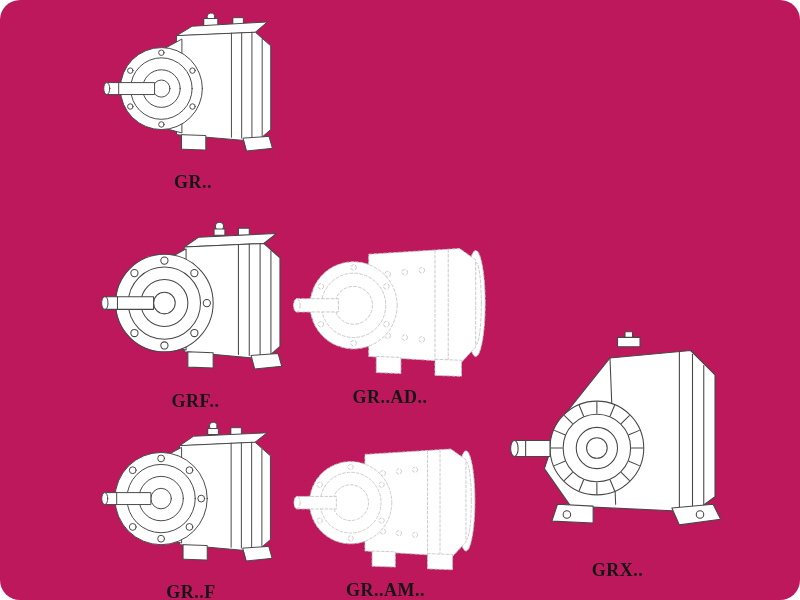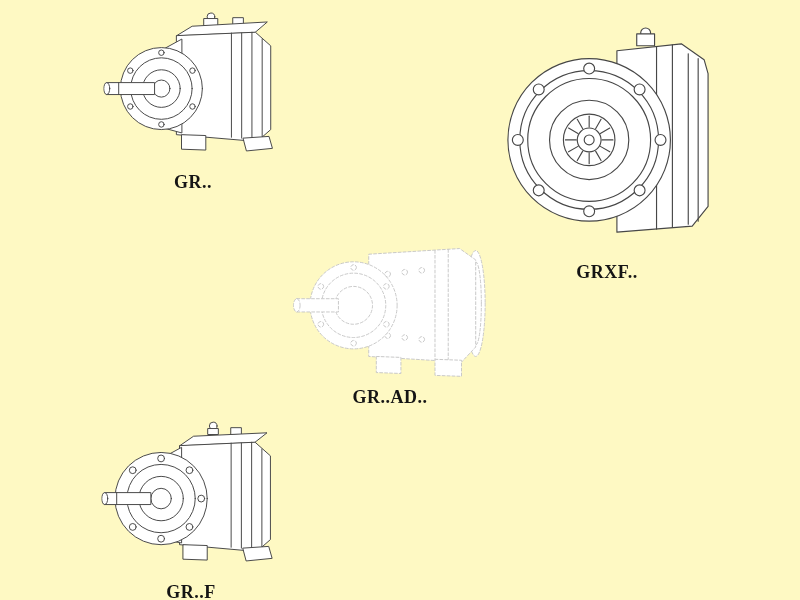--- a/index.html
+++ b/index.html
@@ -1,21 +1,22 @@
 <!DOCTYPE html>
 <html><head>
 <meta charset="utf-8">
 <style>
   html,body{margin:0;padding:0;background:#ffffff;}
   #canvas{
     position:relative;
     width:800px;height:600px;
-    background:#fef9c3;
+    background:#be185d;
     overflow:hidden;
     font-family:"Liberation Serif",serif;
+    border-radius:20px;
   }
   .cell{
     position:absolute;
     display:flex;
     flex-direction:column;
     align-items:center;
     margin:0;
     color:#474747;           
   }
   .cell.ghost{ color:#c6c6c6;justify-content:center; }   
@@ -214,43 +215,59 @@
   <figure class="cell" style="left:98px;top:10px;width:190px">
     <div class="drawing">
       <svg width="180" height="158" viewBox="0 0 210 185" preserveAspectRatio="xMidYMid meet">
           <use href="#sym-gear-side"></use>
         </svg>
     </div>
     <figcaption class="label">GR..</figcaption>
   </figure>
 
 
-  <figure class="cell" style="left:497px;top:6px;width:220px">
-    <div class="drawing">
-      <svg width="218" height="252" viewBox="0 0 220 214" preserveAspectRatio="xMidYMid meet">
-          <use href="#sym-flange-front"></use>
-        </svg>
-    </div>
-    <figcaption class="label">GRXF..</figcaption>
-  </figure>
-
+
+  <figure class="cell" style="left:98px;top:220px;width:195px">
+    <div class="drawing">
+      <svg width="190" height="167" viewBox="0 0 210 185" preserveAspectRatio="xMidYMid meet">
+          <use href="#sym-gear-side-flange"></use>
+        </svg>
+    </div>
+    <figcaption class="label">GRF..</figcaption>
+  </figure>
 
   <figure class="cell ghost" style="left:290px;top:222px;width:200px">
     <div class="drawing">
       <svg width="195" height="161" viewBox="0 0 206 170" preserveAspectRatio="xMidYMid meet">
           <use href="#sym-gear-adapter"></use>
         </svg>
     </div>
     <figcaption class="label">GR..AD..</figcaption>
   </figure>
 
+  <figure class="cell" style="left:505px;top:310px;width:225px">
+    <div class="drawing">
+      <svg width="225" height="246" viewBox="0 0 240 220" preserveAspectRatio="xMidYMid meet">
+          <use href="#sym-gear-large"></use>
+        </svg>
+    </div>
+    <figcaption class="label">GRX..</figcaption>
+  </figure>
 
   <figure class="cell" style="left:96px;top:420px;width:190px">
     <div class="drawing">
       <svg width="180" height="158" viewBox="0 0 210 185" preserveAspectRatio="xMidYMid meet">
           <use href="#sym-gear-side-flange"></use>
         </svg>
     </div>
     <figcaption class="label">GR..F</figcaption>
   </figure>
 
+  <figure class="cell ghost" style="left:288px;top:424px;width:195px">
+    <div class="drawing">
+      <svg width="185" height="152" viewBox="0 0 206 170" preserveAspectRatio="xMidYMid meet">
+          <use href="#sym-gear-adapter"></use>
+        </svg>
+    </div>
+    <figcaption class="label">GR..AM..</figcaption>
+  </figure>
 
 </div>
 
 </body></html>

